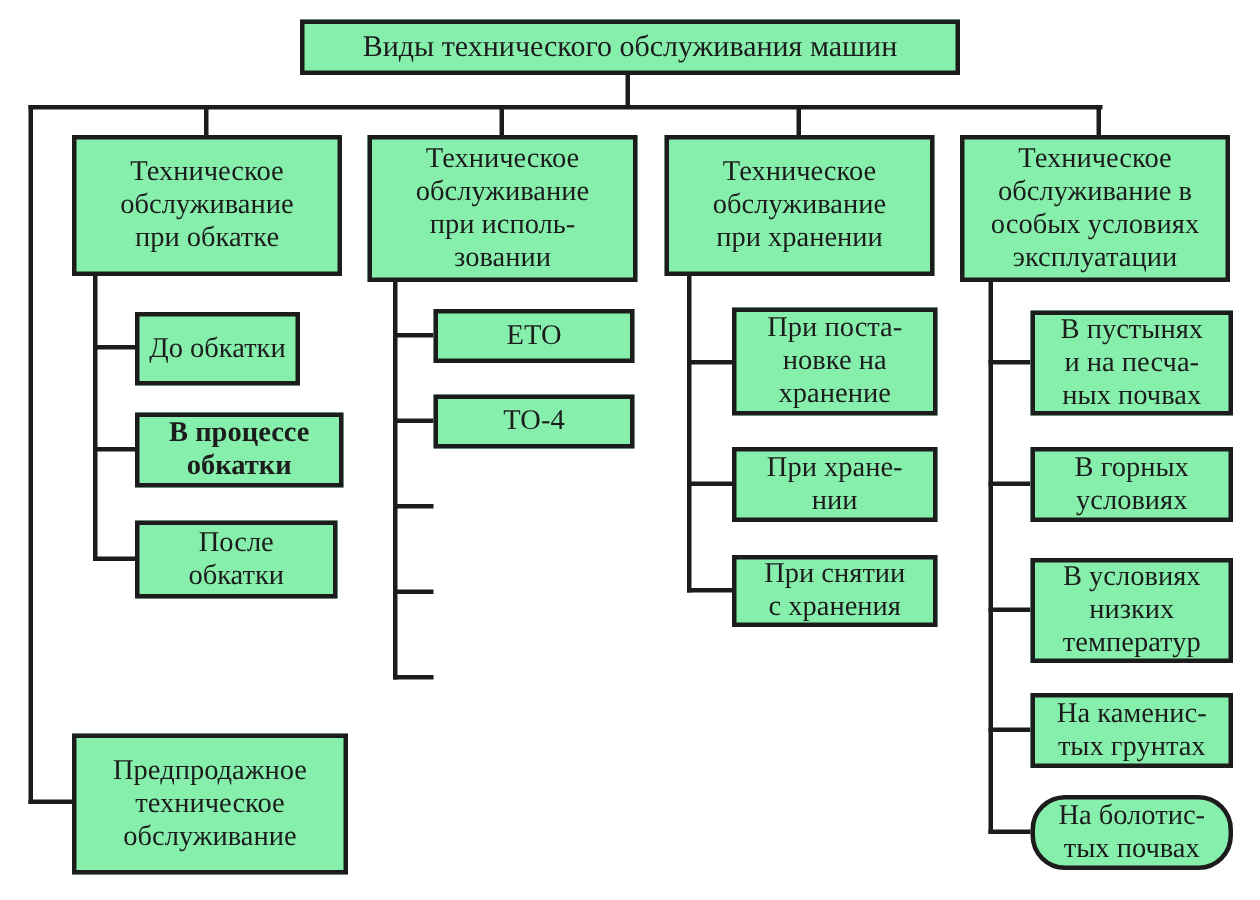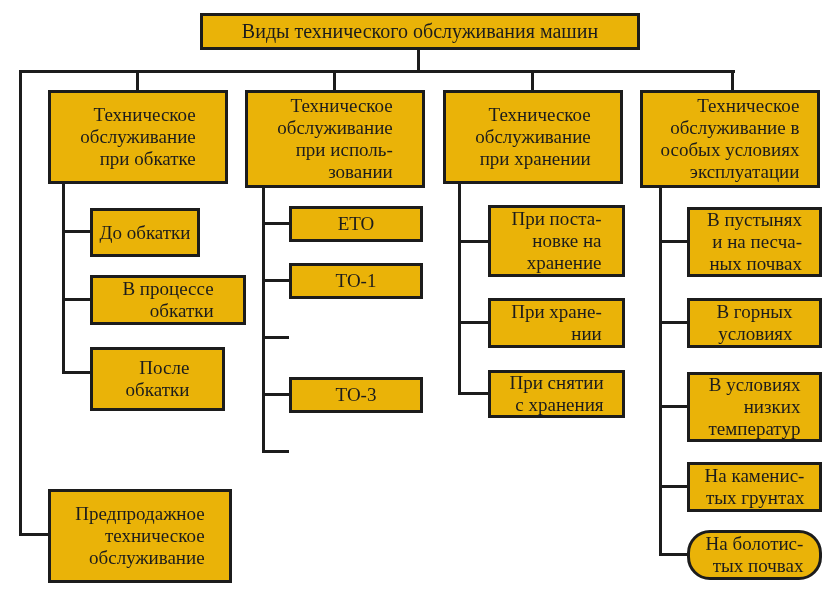--- a/index.html
+++ b/index.html
@@ -13,25 +13,25 @@
     height: 600px;
     background: #ffffff;
     font-family: "Liberation Serif", "DejaVu Serif", serif;
     color: #1c1c1c;
     overflow: hidden;
   }
   .box {
     position: absolute;
     box-sizing: border-box;
     border: 3px solid #1c1c1c;
-    background: #eab308;
+    background: #86efac;
     display: flex;
     align-items: center;
     justify-content: center;
-    text-align: right;
+    text-align: center;
     white-space: pre-line;
     font-size: 19px;
     line-height: 1.15;
     z-index: 2;
   }
   .title {
     font-size: 20px;
   }
   .hline, .vline {
     position: absolute;
@@ -63,40 +63,39 @@
   <div class="box" style="left:48px; top:90px; width:180px; height:94px;">Техническое
 обслуживание
 при обкатке</div>
 
   <div class="vline" style="left:62px; top:184px; height:190px;"></div>
   <div class="hline" style="left:62px; top:230px; width:28px;"></div>
   <div class="hline" style="left:62px; top:298px; width:28px;"></div>
   <div class="hline" style="left:62px; top:371px; width:28px;"></div>
 
   <div class="box" style="left:90px; top:208px; width:110px; height:49px;">До обкатки</div>
-  <div class="box" style="left:90px; top:275px; width:156px; height:50px;">В процессе
+  <div class="box" style="left:90px; top:275px; width:139px; height:50px;font-weight:bold;">В процессе
 обкатки</div>
-  <div class="box" style="left:90px; top:347px; width:135px; height:64px;">После
+  <div class="box" style="left:90px; top:347px; width:135px; height:52px;">После
 обкатки</div>
 
   <div class="box" style="left:245px; top:90px; width:180px; height:98px;">Техническое
 обслуживание
 при исполь-
 зовании</div>
 
   <div class="vline" style="left:262px; top:188px; height:265px;"></div>
   <div class="hline" style="left:262px; top:222px; width:27px;"></div>
   <div class="hline" style="left:262px; top:279px; width:27px;"></div>
   <div class="hline" style="left:262px; top:336px; width:27px;"></div>
   <div class="hline" style="left:262px; top:393px; width:27px;"></div>
   <div class="hline" style="left:262px; top:450px; width:27px;"></div>
 
   <div class="box" style="left:289px; top:206px; width:134px; height:36px;">ЕТО</div>
-  <div class="box" style="left:289px; top:263px; width:134px; height:36px;">ТО-1</div>
-  <div class="box" style="left:289px; top:377px; width:134px; height:36px;">ТО-3</div>
+  <div class="box" style="left:289px; top:263px; width:134px; height:36px;">ТО-4</div>
 
   <div class="box" style="left:443px; top:90px; width:180px; height:94px;">Техническое
 обслуживание
 при хранении</div>
 
   <div class="vline" style="left:458px; top:184px; height:211px;"></div>
   <div class="hline" style="left:458px; top:240px; width:30px;"></div>
   <div class="hline" style="left:458px; top:321px; width:30px;"></div>
   <div class="hline" style="left:458px; top:392px; width:30px;"></div>
 

